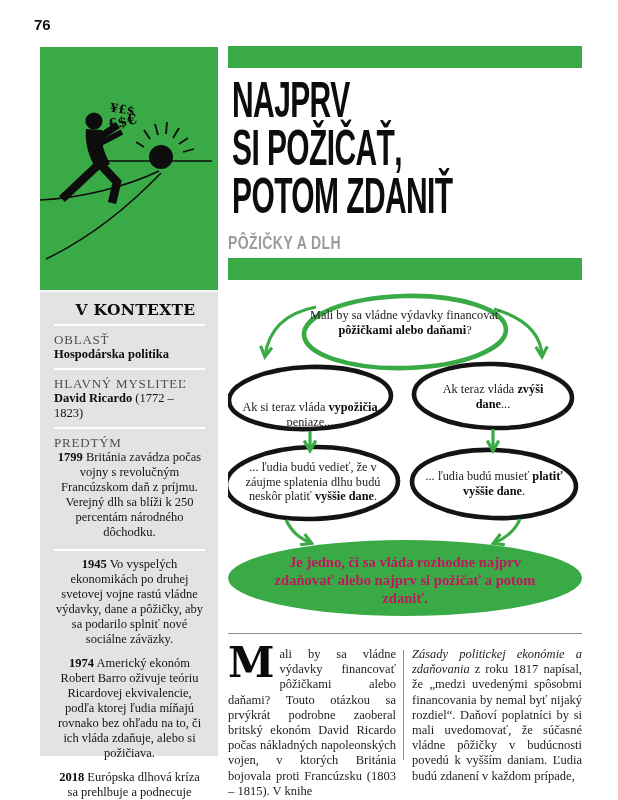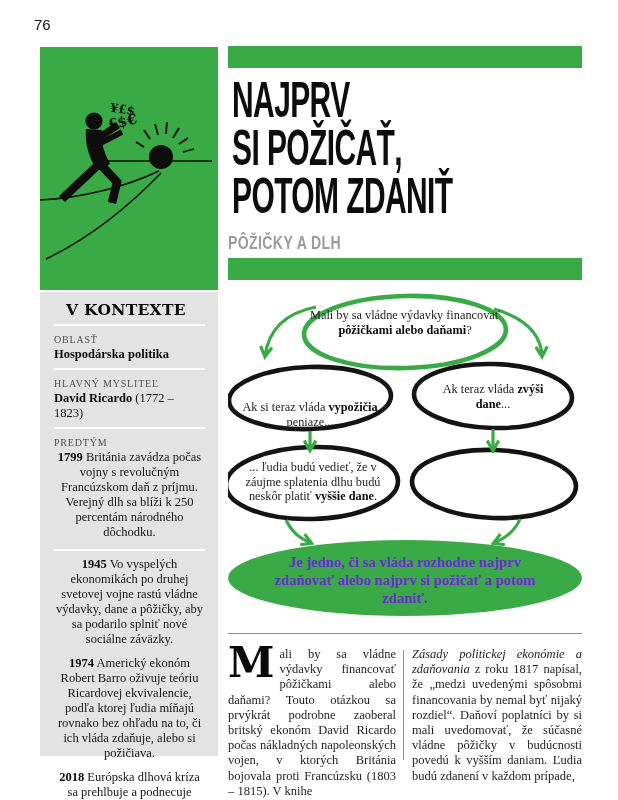--- a/index.html
+++ b/index.html
@@ -1,46 +1,46 @@
 <!DOCTYPE html>
 <html style="--green: #3aaa46; --sidebar-gray: #e3e3e3; --subtitle-gray: #9b9b9b;"><head>
 <meta charset="utf-8">
 <style>
   html,body{margin:0;padding:0;background:#fff;}
   .page{position:relative;width:618px;height:800px;background:#fff;overflow:hidden;
         font-family:"Liberation Serif",serif;color:#1c1c1c;}
   .pagenum{position:absolute;left:34px;top:16px;font-family:"Liberation Sans",sans-serif;
-           font-weight:normal;font-size:15px;color:#111;}
+           font-weight:bold;font-size:15px;color:#111;}
   
   .illus-box{position:absolute;left:40px;top:47px;width:178px;height:243px;background:var(--green);}
   .illus-box svg{display:block;width:100%;height:100%;}
   
   .bar{position:absolute;left:228px;width:354px;height:22px;background:var(--green);}
   .bar-top{top:46px;} .bar-bottom{top:258px;}
   .headline{position:absolute;left:228px;top:72px;margin:4px;font-family:"Liberation Sans",sans-serif;
             font-weight:bold;color:#0d0d0d;font-size:50px;line-height:48px;letter-spacing:-1px;}
   .headline .tline{display:block;transform:scaleX(0.60);transform-origin:left center;white-space:nowrap;}
   .subtitle{position:absolute;left:228px;top:233px;font-family:"Liberation Sans",sans-serif;
             font-weight:bold;font-size:18px;color:var(--subtitle-gray);transform:scaleX(0.78);
             transform-origin:left center;letter-spacing:0.5px;white-space:nowrap;}
   
   .context{position:absolute;left:40px;top:292px;width:178px;height:464px;background:var(--sidebar-gray);
            box-sizing:border-box;padding:10px 13px 0 14px;font-size:12.5px;line-height:15px;}
-  .context h2{margin:0 0 7px 12px;font-family:"DejaVu Serif",serif;font-size:15.5px;letter-spacing:0.3px;color:#0b0b0b;}
+  .context h2{margin:0 0 7px 12px;font-family:"DejaVu Serif",serif;font-size:15.5px;letter-spacing:0.3px;color:#0b0b0b;text-align:center;}
   .sep{height:2px;background:#fff;margin:6px 0 6px 0;}
-  .ctx-label{font-size:10px;letter-spacing:0.8px;color:#4e4e4e;}
+  .ctx-label{font-size:13px;letter-spacing:0.8px;color:#4e4e4e;}
   .ctx-value{color:#151515;}
   .ctx-value b, .entry b{color:#0c0c0c;}
   .entry{margin:0 0 9px 0;text-align:center;color:#151515;}
   
   .flowchart{position:absolute;left:228px;top:292px;width:390px;height:340px;}
   .flowchart svg{position:absolute;left:0;top:0;width:390px;height:340px;}
   .fc-text{position:absolute;text-align:center;font-size:12.3px;line-height:14.6px;color:#222;}
   .fc-b{font-weight:bold;color:#0c0c0c;}
-  .fc-conclusion{font-weight:bold;font-size:14.6px;line-height:18px;color:#6d28d9;}
+  .fc-conclusion{font-weight:bold;font-size:14.6px;line-height:18px;color:#be185d;}
   .blk-ellipse{fill:#fff;stroke:#141414;stroke-width:4.6px;}
   .grn-ellipse{fill:#fff;stroke:var(--green);stroke-width:4.6px;}
   .fill-ellipse{fill:var(--green);stroke:none;}
   .fc-arrow{fill:none;stroke:var(--green);stroke-width:3.2px;}
   #ah path{stroke:var(--green);fill:none;stroke-width:2.2px;}
   
   .rule-h{position:absolute;left:228px;top:633px;width:354px;height:1px;background:#8f8f8f;}
   .rule-v{position:absolute;left:403px;top:650px;width:1px;height:110px;background:#8f8f8f;}
   .col{position:absolute;top:647px;font-size:12.5px;line-height:15.2px;text-align:justify;color:#1d1d1d;}
   .col1{left:228px;width:168px;}
@@ -142,20 +142,23 @@
     </div>
     <div class="fc-text" style="left:12px;top:108px;width:140px;">
       <span>Ak si teraz vláda </span><span class="fc-b">vypožičia</span><span> peniaze...</span>
     </div>
     <div class="fc-text" style="left:198px;top:90px;width:134px;">
       <span>Ak teraz vláda </span><span class="fc-b">zvýši dane</span><span>...</span>
     </div>
     <div class="fc-text" style="left:4px;top:168px;width:162px;">
       <span>... ľudia budú vedieť, že v záujme splatenia dlhu budú neskôr platiť </span><span class="fc-b">vyššie dane</span><span>.</span>
     </div>
+    <div class="fc-text" style="left:196px;top:177px;width:140px;">
+      <span>... ľudia budú musieť </span><span class="fc-b">platiť vyššie dane</span><span>.</span>
+    </div>
     <div class="fc-text fc-conclusion" style="left:32px;top:261px;width:290px;">Je jedno, či sa vláda rozhodne najprv zdaňovať alebo najprv si požičať a potom zdaniť.</div>
   </div>
 
   <div class="rule-h"></div>
   <div class="col col1">
     <span class="dropcap">M</span>
     <span>ali by sa vládne výdavky financovať pôžičkami alebo daňami? Touto otázkou sa prvýkrát podrobne zaoberal britský ekonóm David Ricardo počas nákladných napoleonských vojen, v ktorých Británia bojovala proti Francúzsku (1803 – 1815). V knihe</span>
   </div>
   <div class="rule-v"></div>
   <div class="col col2">

